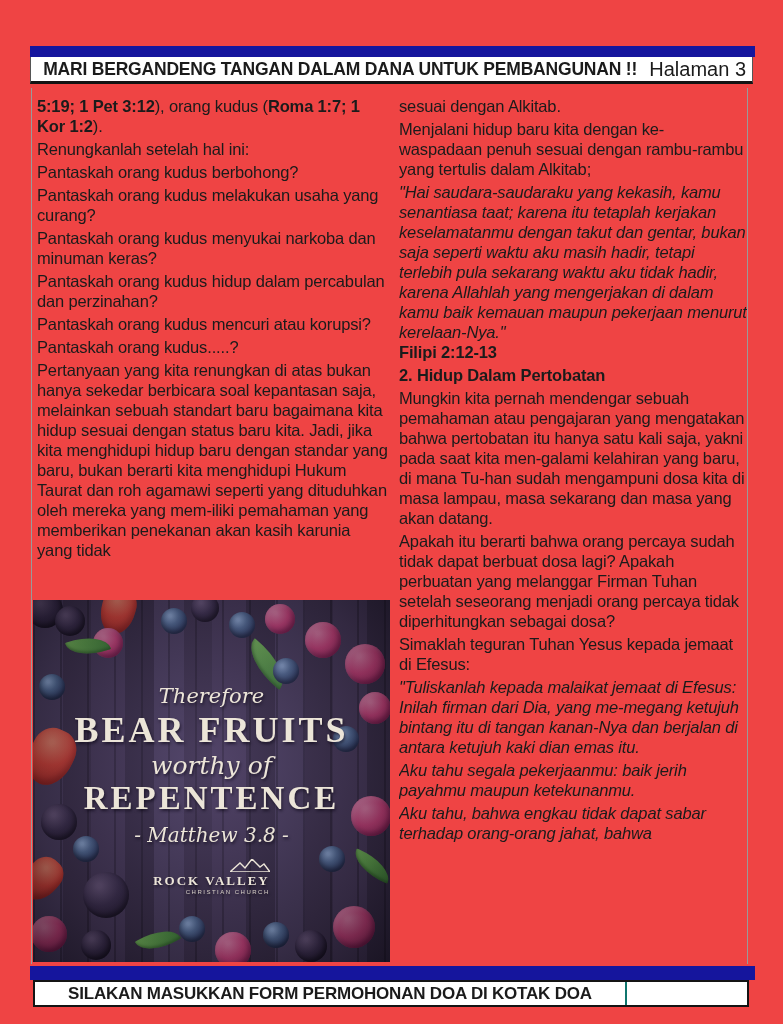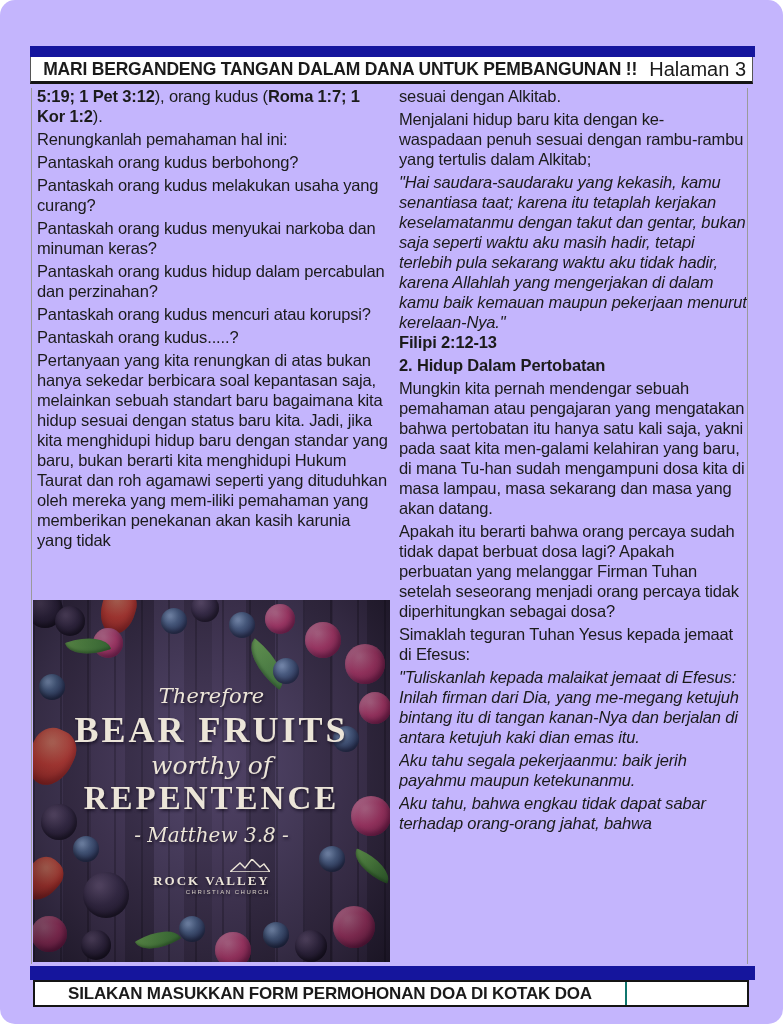--- a/index.html
+++ b/index.html
@@ -1,32 +1,32 @@
 <!DOCTYPE html>
 <html><head>
 <meta charset="utf-8">
 <style>
   html,body{margin:0;padding:0;background:#ffffff;}
-  #page{position:relative;width:783px;height:1024px;background:#c4b5fd;overflow:hidden;
-        font-family:"Liberation Sans",sans-serif;color:#1b1b1b;border-radius:15px;}
+  #page{position:relative;width:783px;height:1024px;background:#ef4444;overflow:hidden;
+        font-family:"Liberation Sans",sans-serif;color:#1b1b1b;}
 
   
   .topbar{position:absolute;left:30px;top:46px;width:725px;height:11px;}
   .headband{position:absolute;left:30px;top:57px;width:723px;height:27px;
             border-left:1px solid #555;border-right:1px solid #555;border-bottom:3px solid #141414;
             display:flex;align-items:center;background:#fff;box-sizing:border-box;}
   .head-title{flex:1;text-align:center;font-weight:bold;font-size:17.5px;letter-spacing:-0.2px;}
   .head-page{font-size:20px;padding-right:6px;white-space:nowrap;}
 
   
   .vline{position:absolute;top:88px;width:1px;height:876px;background:#9a9a9a;}
   .vline.l{left:31px;} .vline.r{left:747px;}
 
   
-  .col{position:absolute;top:86px;overflow:hidden;}
+  .col{position:absolute;top:96px;overflow:hidden;}
   .col-left{left:37px;width:351px;height:508px;}
   .col-right{left:399px;width:348px;height:873px;}
   .col p{margin:0 0 3px 0;font-size:16.5px;line-height:20px;letter-spacing:-0.15px;}
   .b{font-weight:bold;}
   .quote{font-style:italic;}
   .mt-gap{margin-top:18px;}
   .mt-big{margin-top:30px;}
   .section-head{font-weight:bold;font-size:17.5px;margin:16px 0 4px 0;}
   .quote-ref{font-weight:bold;font-style:normal;}
 
@@ -75,21 +75,21 @@
   <div class="headband">
     <div class="head-title">MARI BERGANDENG TANGAN DALAM DANA UNTUK PEMBANGUNAN !!</div>
     <div class="head-page">Halaman 3</div>
   </div>
 
   <div class="vline l"></div>
   <div class="vline r"></div>
 
   <div class="col col-left">
     <p><span class="b">5:19; 1 Pet 3:12</span><span>), orang kudus (</span><span class="b">Roma 1:7; 1 Kor 1:2</span><span>).</span></p>
-    <p>Renungkanlah pemahaman hal ini:</p>
+    <p>Renungkanlah setelah hal ini:</p>
     <p>Pantaskah orang kudus berbohong?</p>
     <p>Pantaskah orang kudus melakukan usaha yang curang?</p>
     <p>Pantaskah orang kudus menyukai narkoba dan minuman keras?</p>
     <p>Pantaskah orang kudus hidup dalam percabulan dan perzinahan?</p>
     <p>Pantaskah orang kudus mencuri atau korupsi?</p>
     <p>Pantaskah orang kudus.....?</p>
     <p class="mt-gap">Pertanyaan yang kita renungkan di atas bukan hanya sekedar berbicara soal kepantasan saja, melainkan sebuah standart baru bagaimana kita hidup sesuai dengan status baru kita. Jadi, jika kita menghidupi hidup baru dengan standar yang baru, bukan berarti kita menghidupi Hukum Taurat dan roh agamawi seperti yang dituduhkan oleh mereka yang mem-iliki pemahaman yang memberikan penekanan akan kasih karunia yang tidak</p>
   </div>
 
   <div class="photo">

